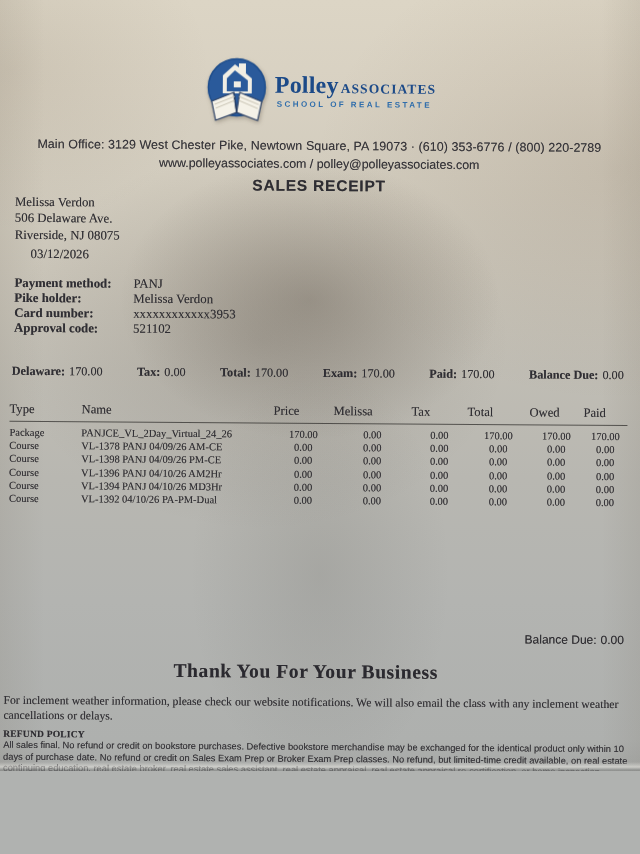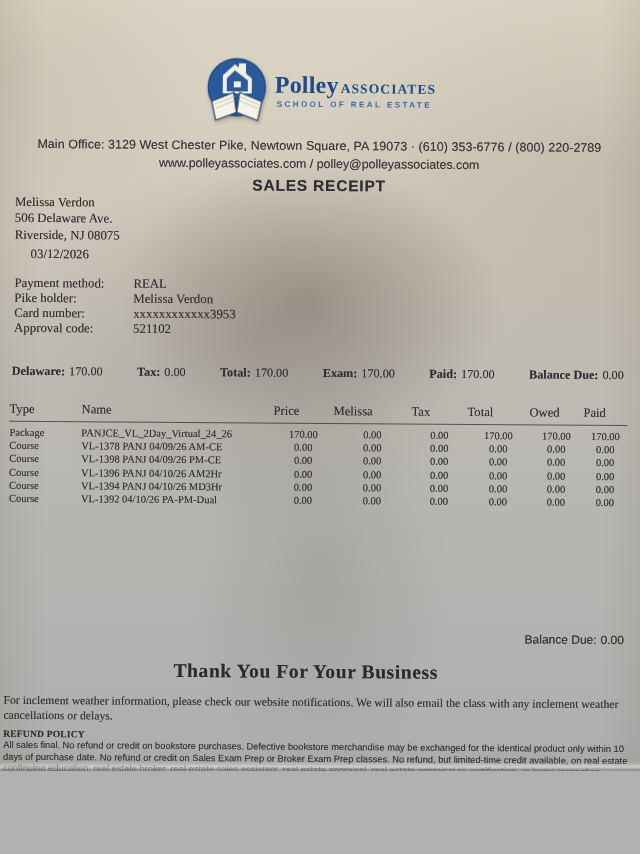--- a/index.html
+++ b/index.html
@@ -43,21 +43,21 @@
   .hdr-line2{left:0;top:155px;width:640px;text-align:center;font-size:12.4px;color:#35343a;}
   .receipt-title{left:0;top:175px;width:640px;text-align:center;font-size:15.5px;font-weight:bold;letter-spacing:0.8px;color:#2e2d33;}
 
   
   .customer{left:16px;top:194px;font-size:12.8px;line-height:16.4px;}
   .date{left:32px;top:247px;font-size:12.8px;}
 
   
   .payment{left:16px;top:276px;font-size:12.8px;line-height:15.1px;}
   .payment .prow{display:flex;}
-  .payment .plabel{width:119px;}
+  .payment .plabel{width:119px;font-weight:bold;}
 
   
   .totals{left:14px;top:364px;width:612px;display:flex;justify-content:space-between;font-size:12.2px;}
   .totals .tlabel{font-weight:bold;}
   .totals .tvalue{margin-left:4px;}
 
   
   .itable{left:12px;top:402px;width:618px;}
   .itable .gr{display:grid;grid-template-columns:72px 192px 60px 78px 56px 62px 54px 44px;}
   .itable .thead{font-size:12.6px;padding-bottom:4px;border-bottom:1.4px solid rgba(50,48,46,0.75);}
@@ -109,21 +109,21 @@
     <div class="abs customer">
       <div>Melissa Verdon</div>
       <div>506 Delaware Ave.</div>
       <div>Riverside, NJ 08075</div>
     </div>
     <div class="abs date">03/12/2026</div>
 
     <div class="abs payment">
       <div class="prow">
           <span class="plabel">Payment method:</span>
-          <span>REAL</span>
+          <span>PANJ</span>
         </div>
       <div class="prow">
           <span class="plabel">Pike holder:</span>
           <span>Melissa Verdon</span>
         </div>
       <div class="prow">
           <span class="plabel">Card number:</span>
           <span>xxxxxxxxxxxx3953</span>
         </div>
       <div class="prow">

